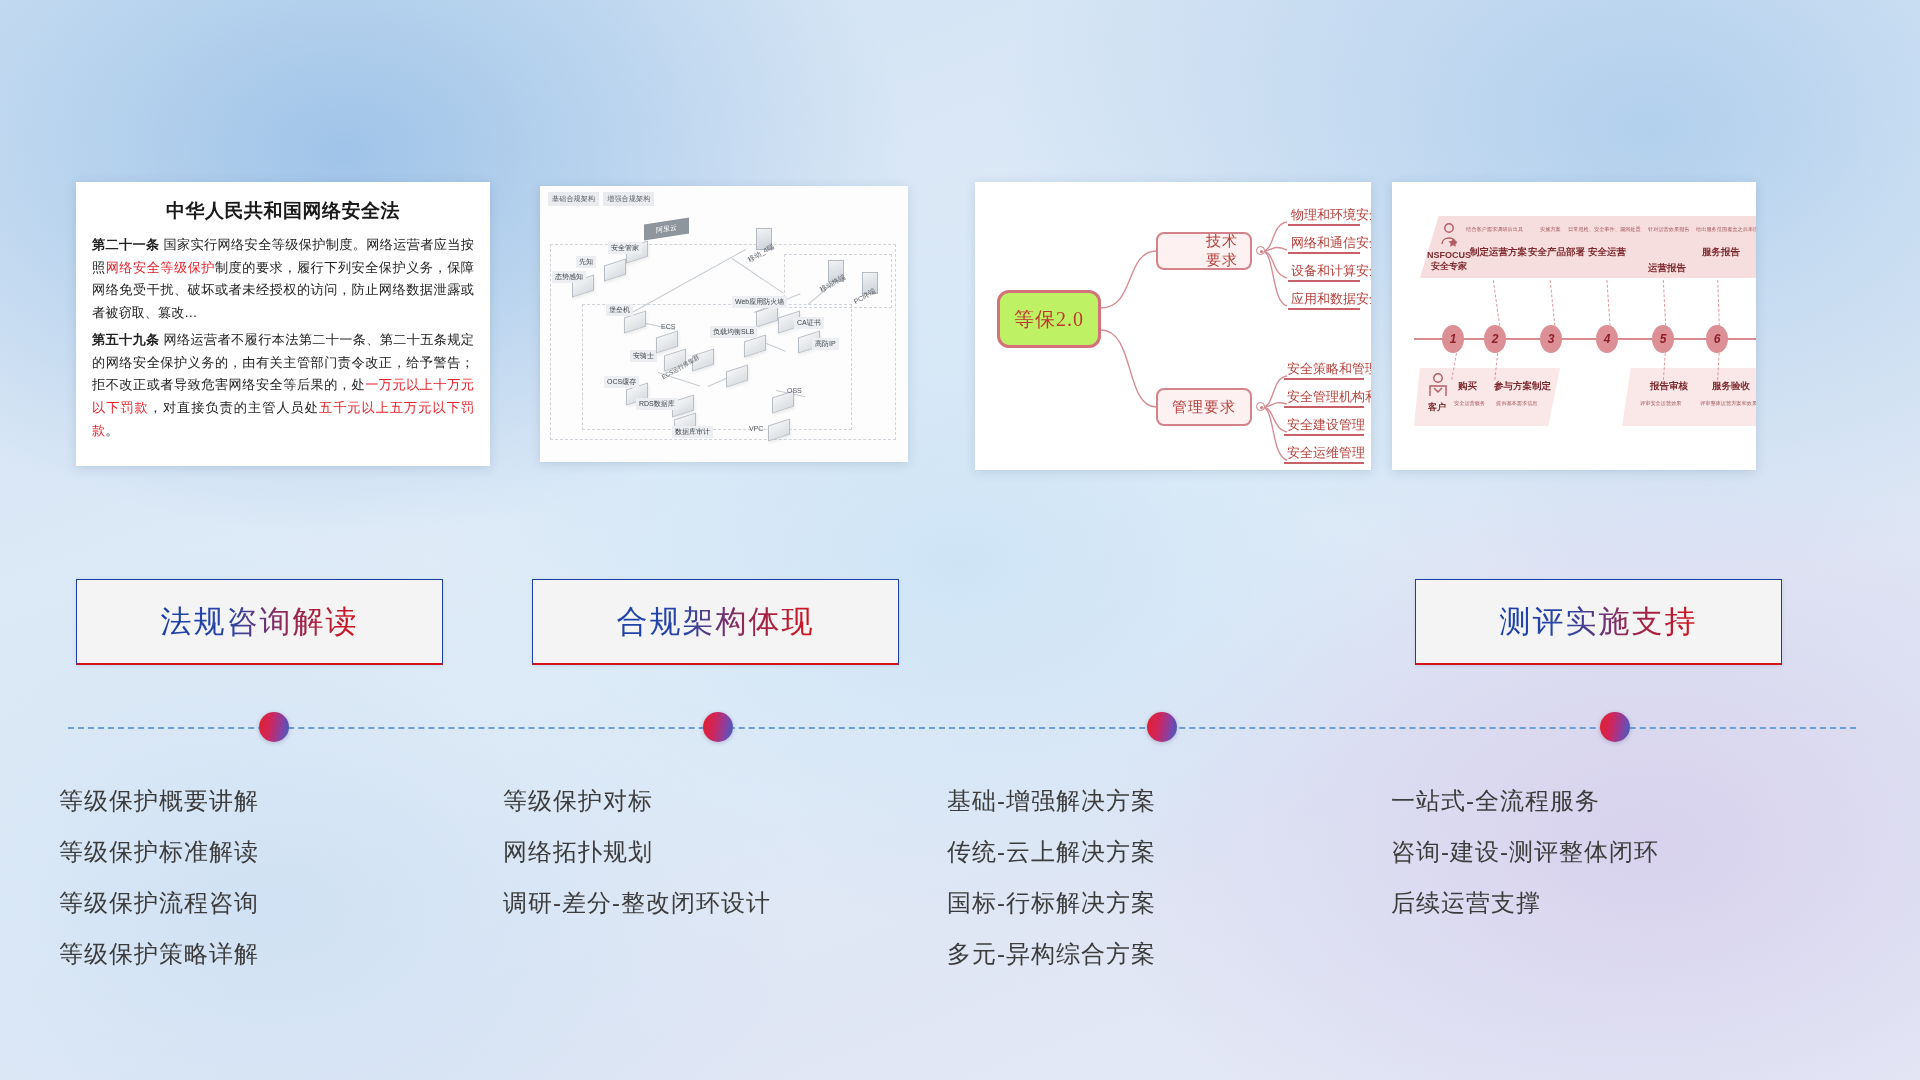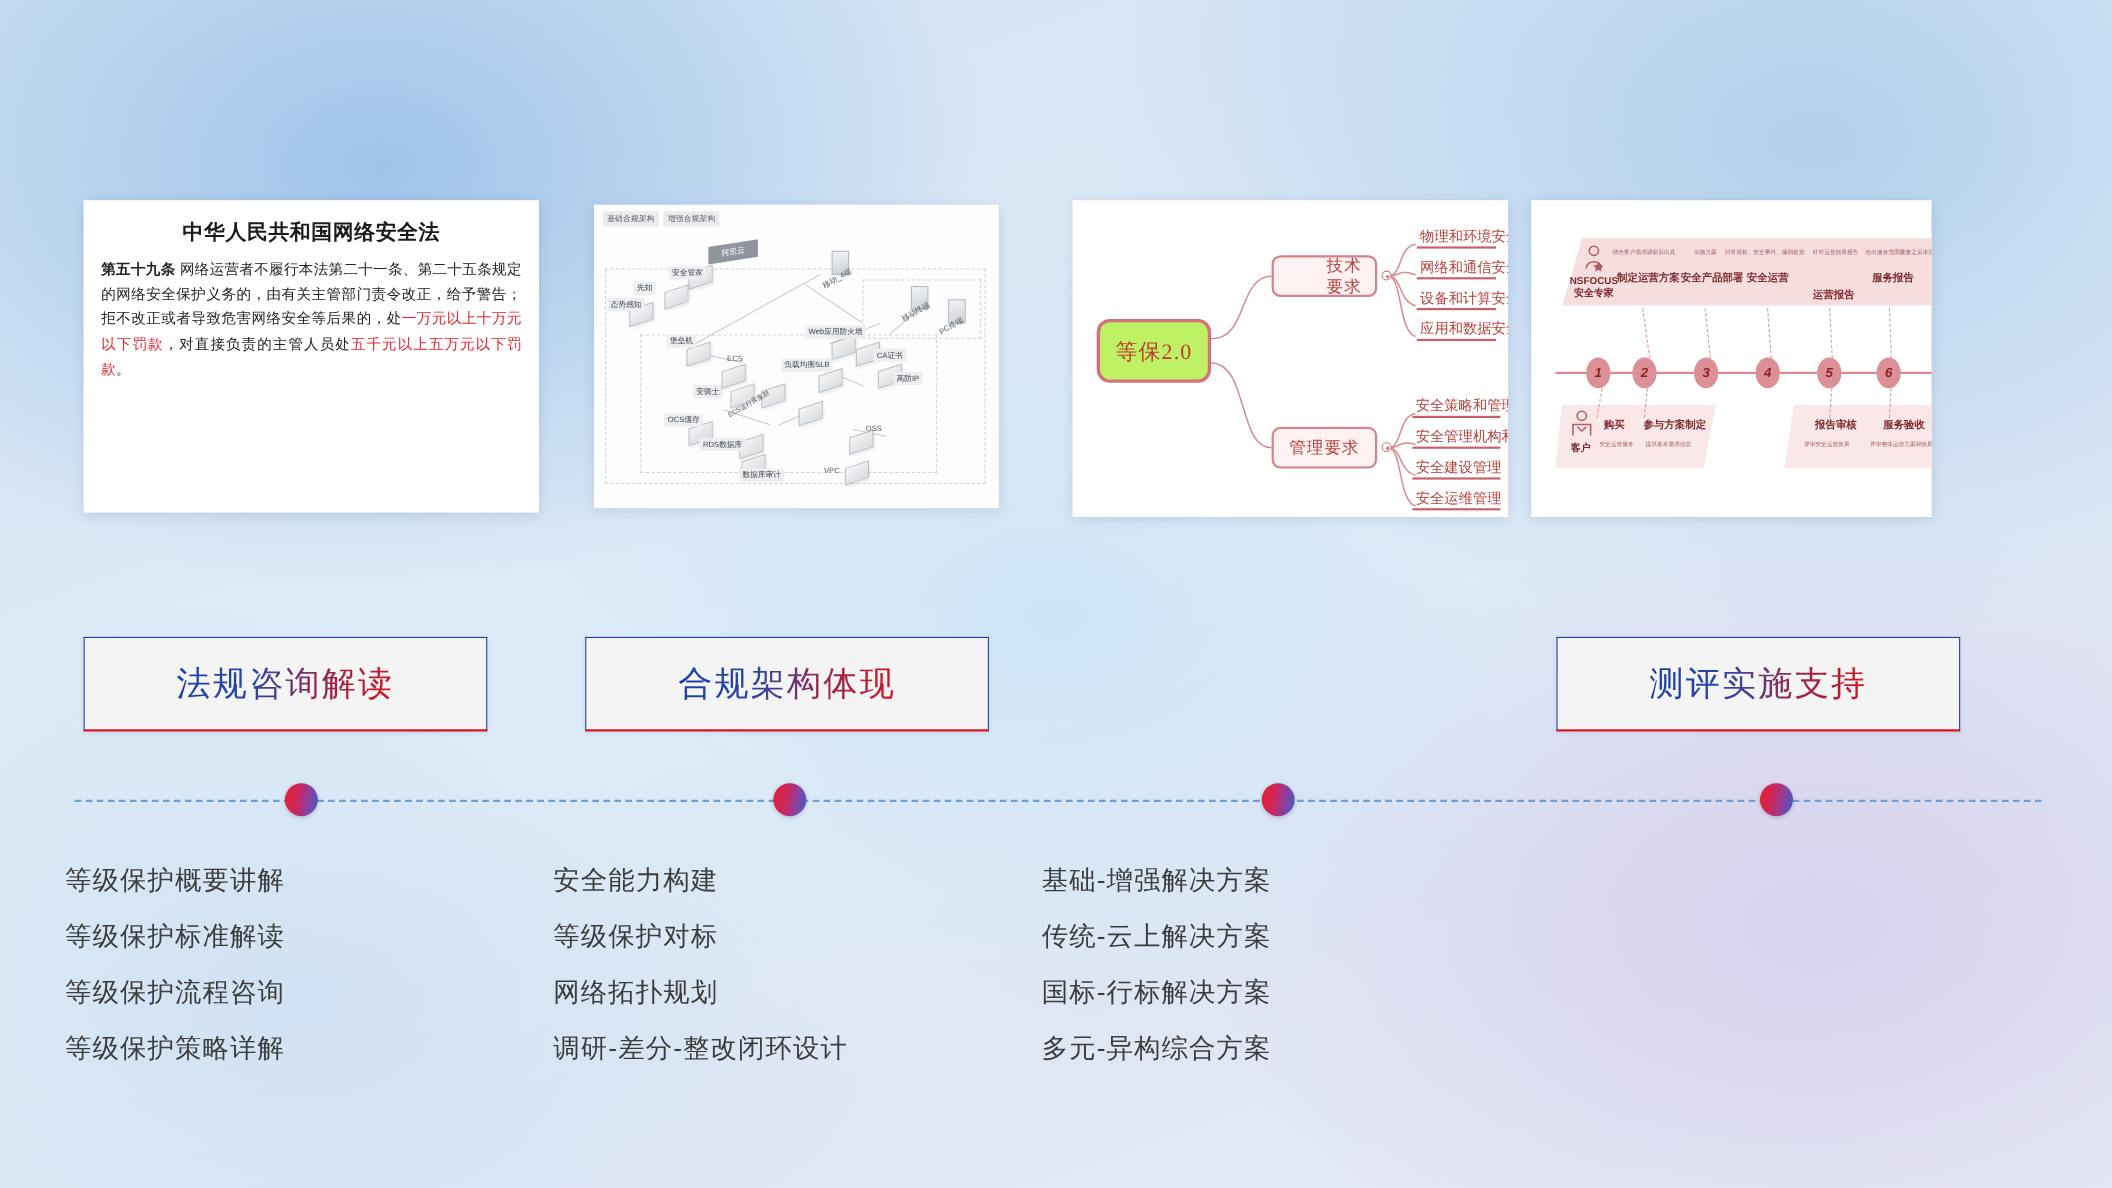--- a/index.html
+++ b/index.html
@@ -152,20 +152,23 @@
   }
 </style>
 </head>
 <body>
 
 <div class="canvas">
 
   <div class="card" id="card-law">
     <div class="law-title">中华人民共和国网络安全法</div>
     <div class="law-p">
+      <span class="law-art">第二十一条</span><span> 国家实行网络安全等级保护制度。网络运营者应当按照</span><span class="hl">网络安全等级保护</span><span>制度的要求，履行下列安全保护义务，保障网络免受干扰、破坏或者未经授权的访问，防止网络数据泄露或者被窃取、篡改…</span>
+    </div>
+    <div class="law-p">
       <span class="law-art">第五十九条</span><span> 网络运营者不履行本法第二十一条、第二十五条规定的网络安全保护义务的，由有关主管部门责令改正，给予警告；拒不改正或者导致危害网络安全等后果的，处</span><span class="hl">一万元以上十万元以下罚款</span><span>，对直接负责的主管人员处</span><span class="hl">五千元以上五万元以下罚款</span><span>。</span>
     </div>
   </div>
 
   <div class="card" id="card-arch">
     <div class="arch">
 
       <div class="arch-tabs">
         <div class="arch-tab">基础合规架构</div>
         <div class="arch-tab">增强合规架构</div>
@@ -416,25 +419,29 @@
   <div class="rail-dot" id="dot2"></div>
   <div class="rail-dot" id="dot3"></div>
 
   <div class="col" id="col0">
     <div class="item">等级保护概要讲解</div>
     <div class="item">等级保护标准解读</div>
     <div class="item">等级保护流程咨询</div>
     <div class="item">等级保护策略详解</div>
   </div>
   <div class="col" id="col1">
-    <div class="item">安全能力构建</div>
     <div class="item">等级保护对标</div>
     <div class="item">网络拓扑规划</div>
     <div class="item">调研-差分-整改闭环设计</div>
   </div>
   <div class="col" id="col2">
     <div class="item">基础-增强解决方案</div>
     <div class="item">传统-云上解决方案</div>
     <div class="item">国标-行标解决方案</div>
     <div class="item">多元-异构综合方案</div>
   </div>
+  <div class="col" id="col3">
+    <div class="item">一站式-全流程服务</div>
+    <div class="item">咨询-建设-测评整体闭环</div>
+    <div class="item">后续运营支撑</div>
+  </div>
 
 </div>
 
 </body></html>

